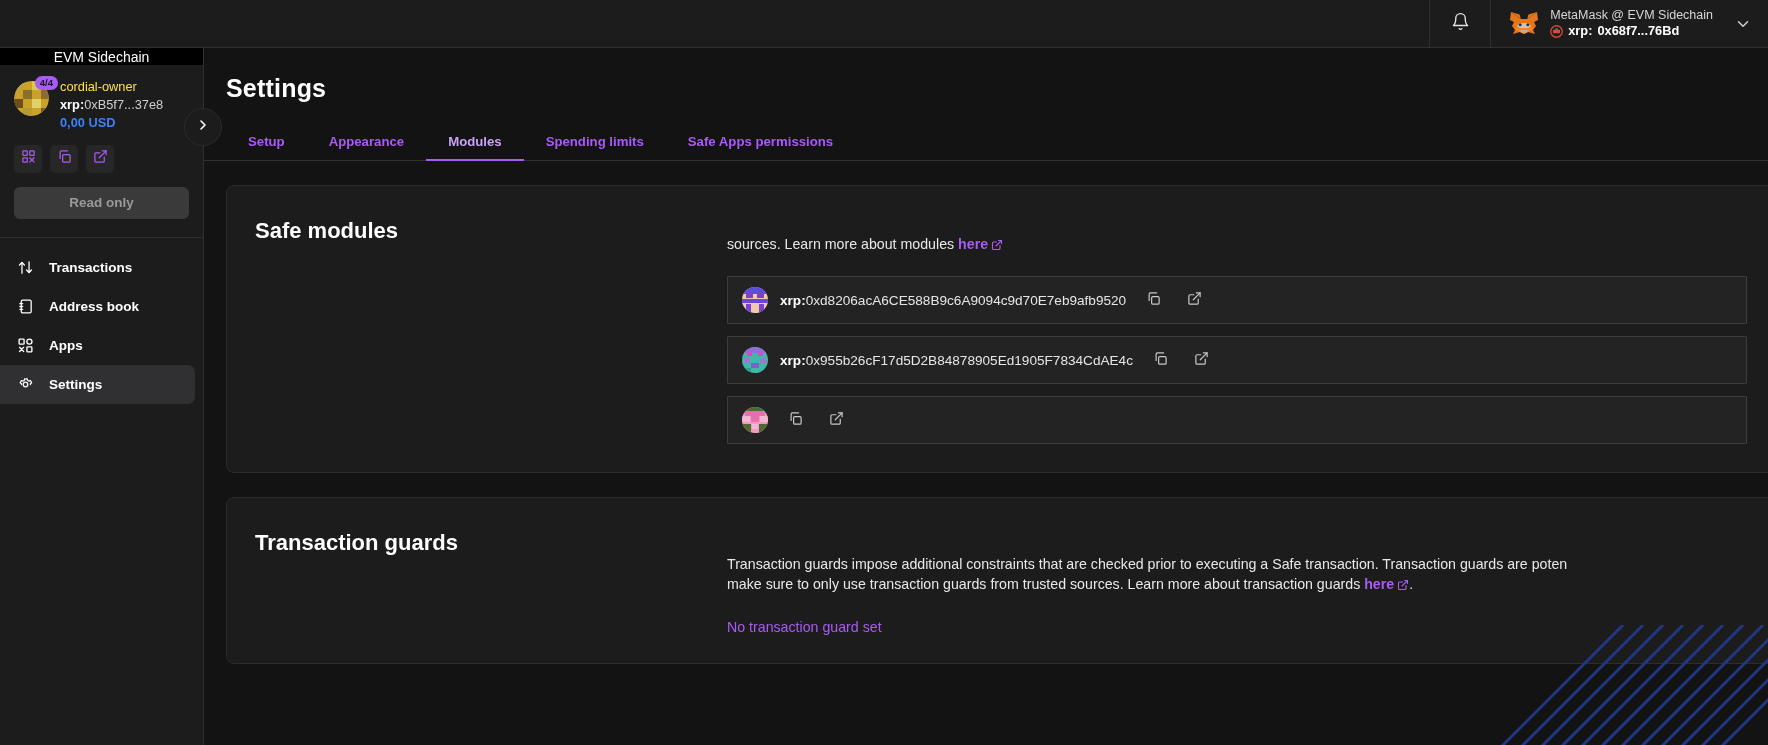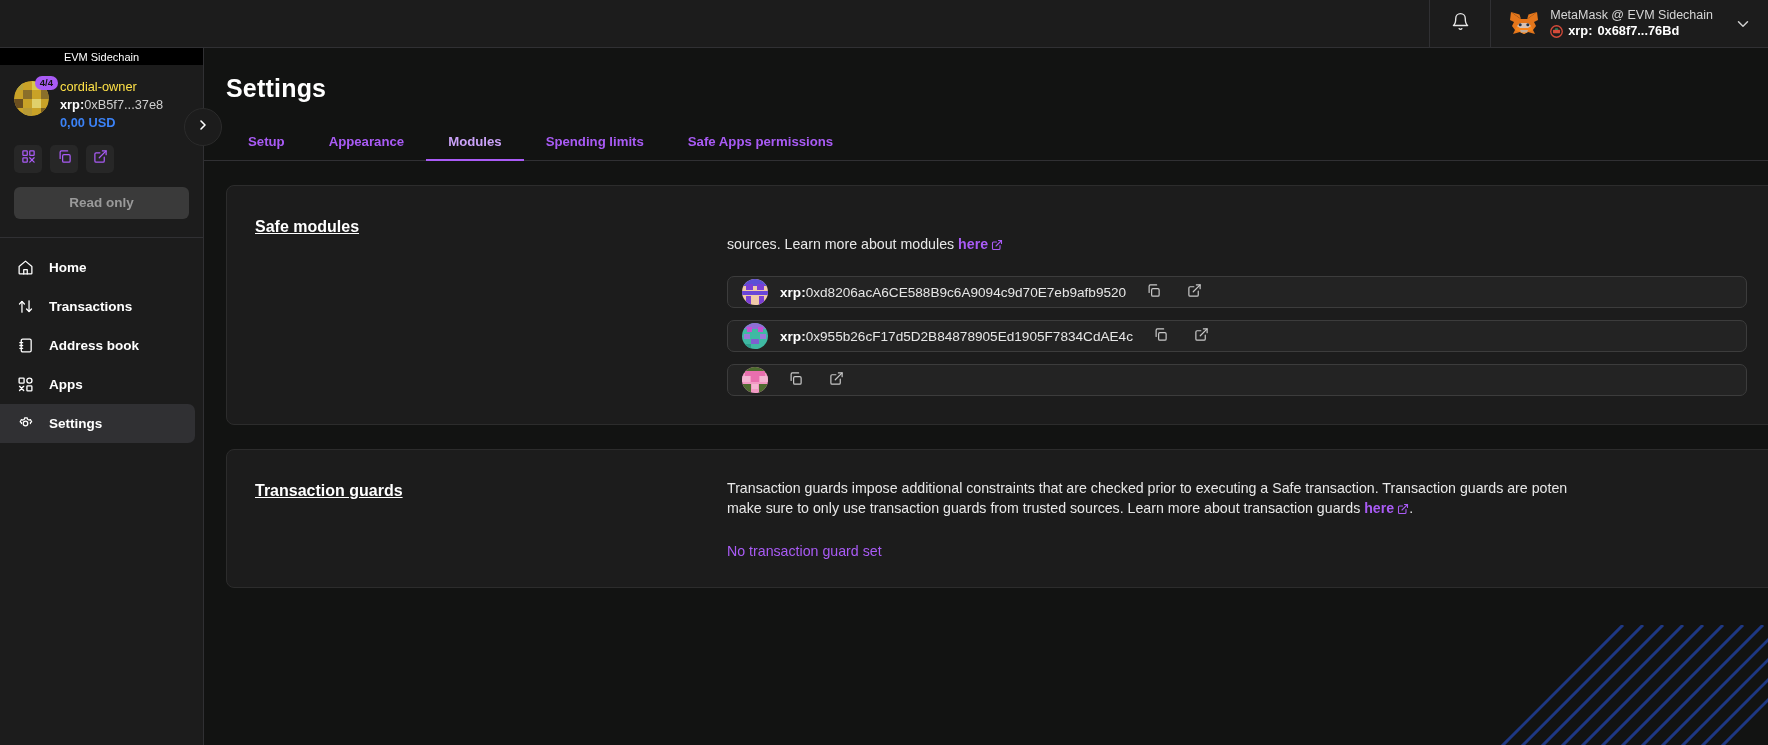--- a/index.html
+++ b/index.html
@@ -39,21 +39,21 @@
   
   .sidebar {
     position: absolute; top: 48px; left: 0;
     width: 204px; height: 697px;
     background: #1c1c1c;
     border-right: 1px solid #303033;
   }
   .chain-banner {
     height: 17px; background: #000000;
     display: flex; align-items: center; justify-content: center;
-    font-size: 11px; color: #ffffff;
+    font-size: 14px; color: #ffffff;
   }
   .safe-card { padding: 14px 14px 0 14px; position: relative; }
   .safe-row { display: flex; gap: 11px; align-items: flex-start; }
   .ident-wrap { position: relative; width: 35px; height: 35px; flex: none; margin-top: 2px; }
   .ident { width: 35px; height: 35px; border-radius: 50%; display: block; }
   .threshold {
     position: absolute; top: -5px; right: -9px;
     background: #a95bf5; color: #121312;
     font-size: 9.5px; font-weight: bold;
     border-radius: 9px; padding: 1px 5px; line-height: 1.3;
@@ -117,39 +117,39 @@
 
   .panel {
     margin: 24px 0 0 22px;
     background: #1c1c1c;
     border: 1px solid #2c2c2c;
     border-radius: 8px;
     display: flex;
     padding: 28px 0 28px 0;
     width: 1560px;
   }
-  .panel-title { width: 500px; flex: none; font-size: 16px; font-weight: bold; padding-left: 28px; padding-top: 4px; text-decoration: underline; }
+  .panel-title { width: 500px; flex: none; font-size: 22px; font-weight: bold; padding-left: 28px; padding-top: 4px; }
   .panel-body { flex: 1 1 auto; padding-right: 0; }
   .body-text { font-size: 14.2px; line-height: 1.42; color: #e8e8e8; max-width: 1000px; }
   .link { color: #a95bf5; font-weight: bold; text-decoration: none; }
   .ext-ico { display: inline-block; vertical-align: -2px; margin-left: 3px; }
 
   .mod-list { margin-top: 20px; display: flex; flex-direction: column; gap: 12px; }
   .mod-row {
-    height: 32px; border: 1px solid #3c3c3c; border-radius: 7px;
+    height: 48px; border: 1px solid #3c3c3c; border-radius: 1px;
     background: #232323; display: flex; align-items: center;
     padding: 0 14px; gap: 12px; width: 1020px;
   }
   .mod-ident { width: 26px; height: 26px; border-radius: 50%; flex: none; }
   .mod-addr { font-size: 13.6px; color: #e6e6e6; }
   .mod-addr b { color: #ffffff; }
   .row-act { margin-left: 8px; display: flex; align-items: center; }
   .row-act + .row-act { margin-left: 14px; }
 
-  .guard-text { font-size: 14.2px; line-height: 1.42; color: #e8e8e8; max-width: 1010px; }
+  .guard-text { font-size: 14.2px; line-height: 1.42; color: #e8e8e8; max-width: 1010px; margin-top: 28px; }
   .guard-status { margin-top: 22px; font-size: 14.2px; color: #a95bf5; }
 
   .corner {
     position: absolute; right: 0; bottom: 0;
     width: 330px; height: 120px; overflow: hidden; pointer-events: none;
   }
 </style>
 </head>
 <body>
 
@@ -275,29 +275,20 @@
         <svg width="16" height="16" viewBox="0 0 24 24" fill="none" stroke="#ffffff" stroke-width="2.4" stroke-linecap="round" stroke-linejoin="round">
             <polyline points="9 6 15 12 9 18"></polyline>
           </svg>
       </span>
     </div>
 
     <div class="nav">
       <div class="nav-item">
         <span class="nav-ico">
           <svg width="17" height="17" viewBox="0 0 24 24" fill="none" stroke="#fff" stroke-width="1.8" stroke-linecap="round" stroke-linejoin="round">
-              <path d="M3 10.5 12 3l9 7.5V20a1 1 0 0 1-1 1H4a1 1 0 0 1-1-1z"></path>
-              <path d="M9.5 21v-6h5v6"></path>
-            </svg>
-        </span>
-        <span>Home</span>
-      </div>
-      <div class="nav-item">
-        <span class="nav-ico">
-          <svg width="17" height="17" viewBox="0 0 24 24" fill="none" stroke="#fff" stroke-width="1.8" stroke-linecap="round" stroke-linejoin="round">
               <path d="M7 20V5"></path>
               <polyline points="3.5 8.5 7 5 10.5 8.5"></polyline>
               <path d="M17 4v15"></path>
               <polyline points="13.5 15.5 17 19 20.5 15.5"></polyline>
             </svg>
         </span>
         <span>Transactions</span>
       </div>
       <div class="nav-item">
         <span class="nav-ico">

